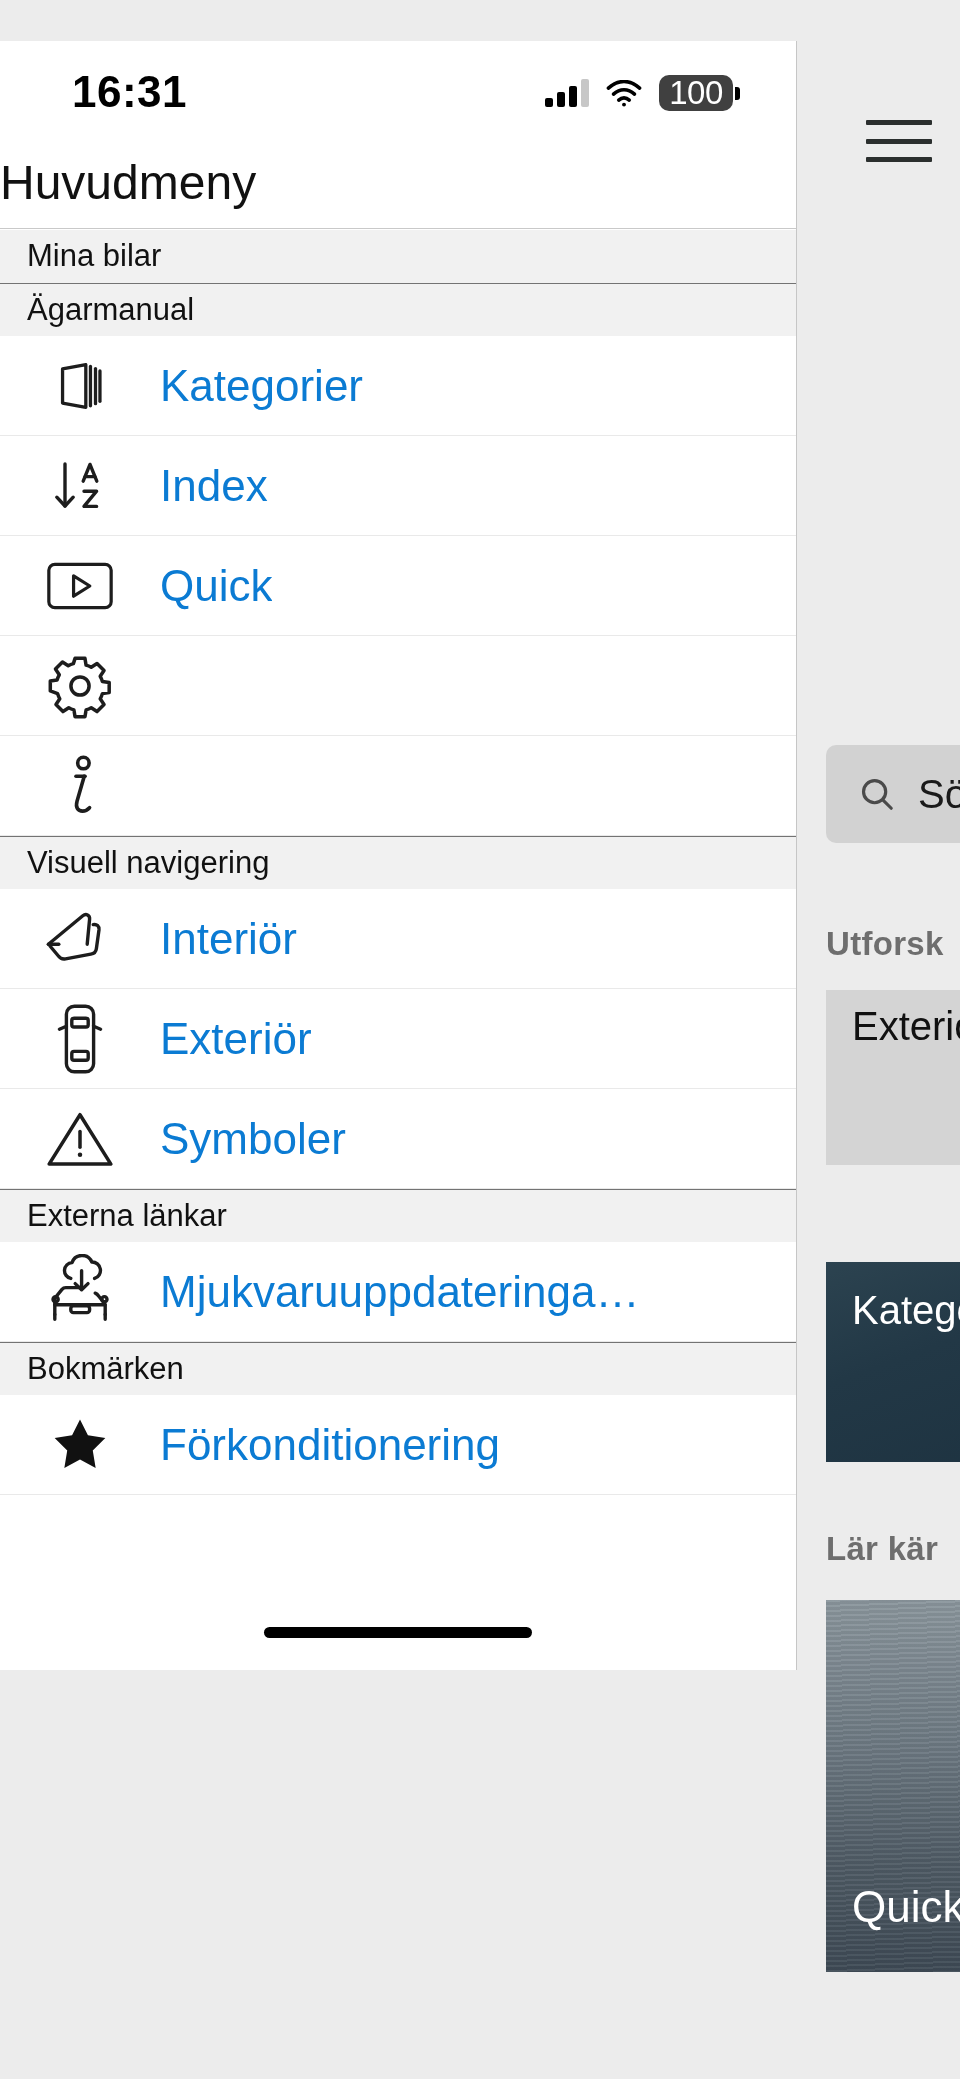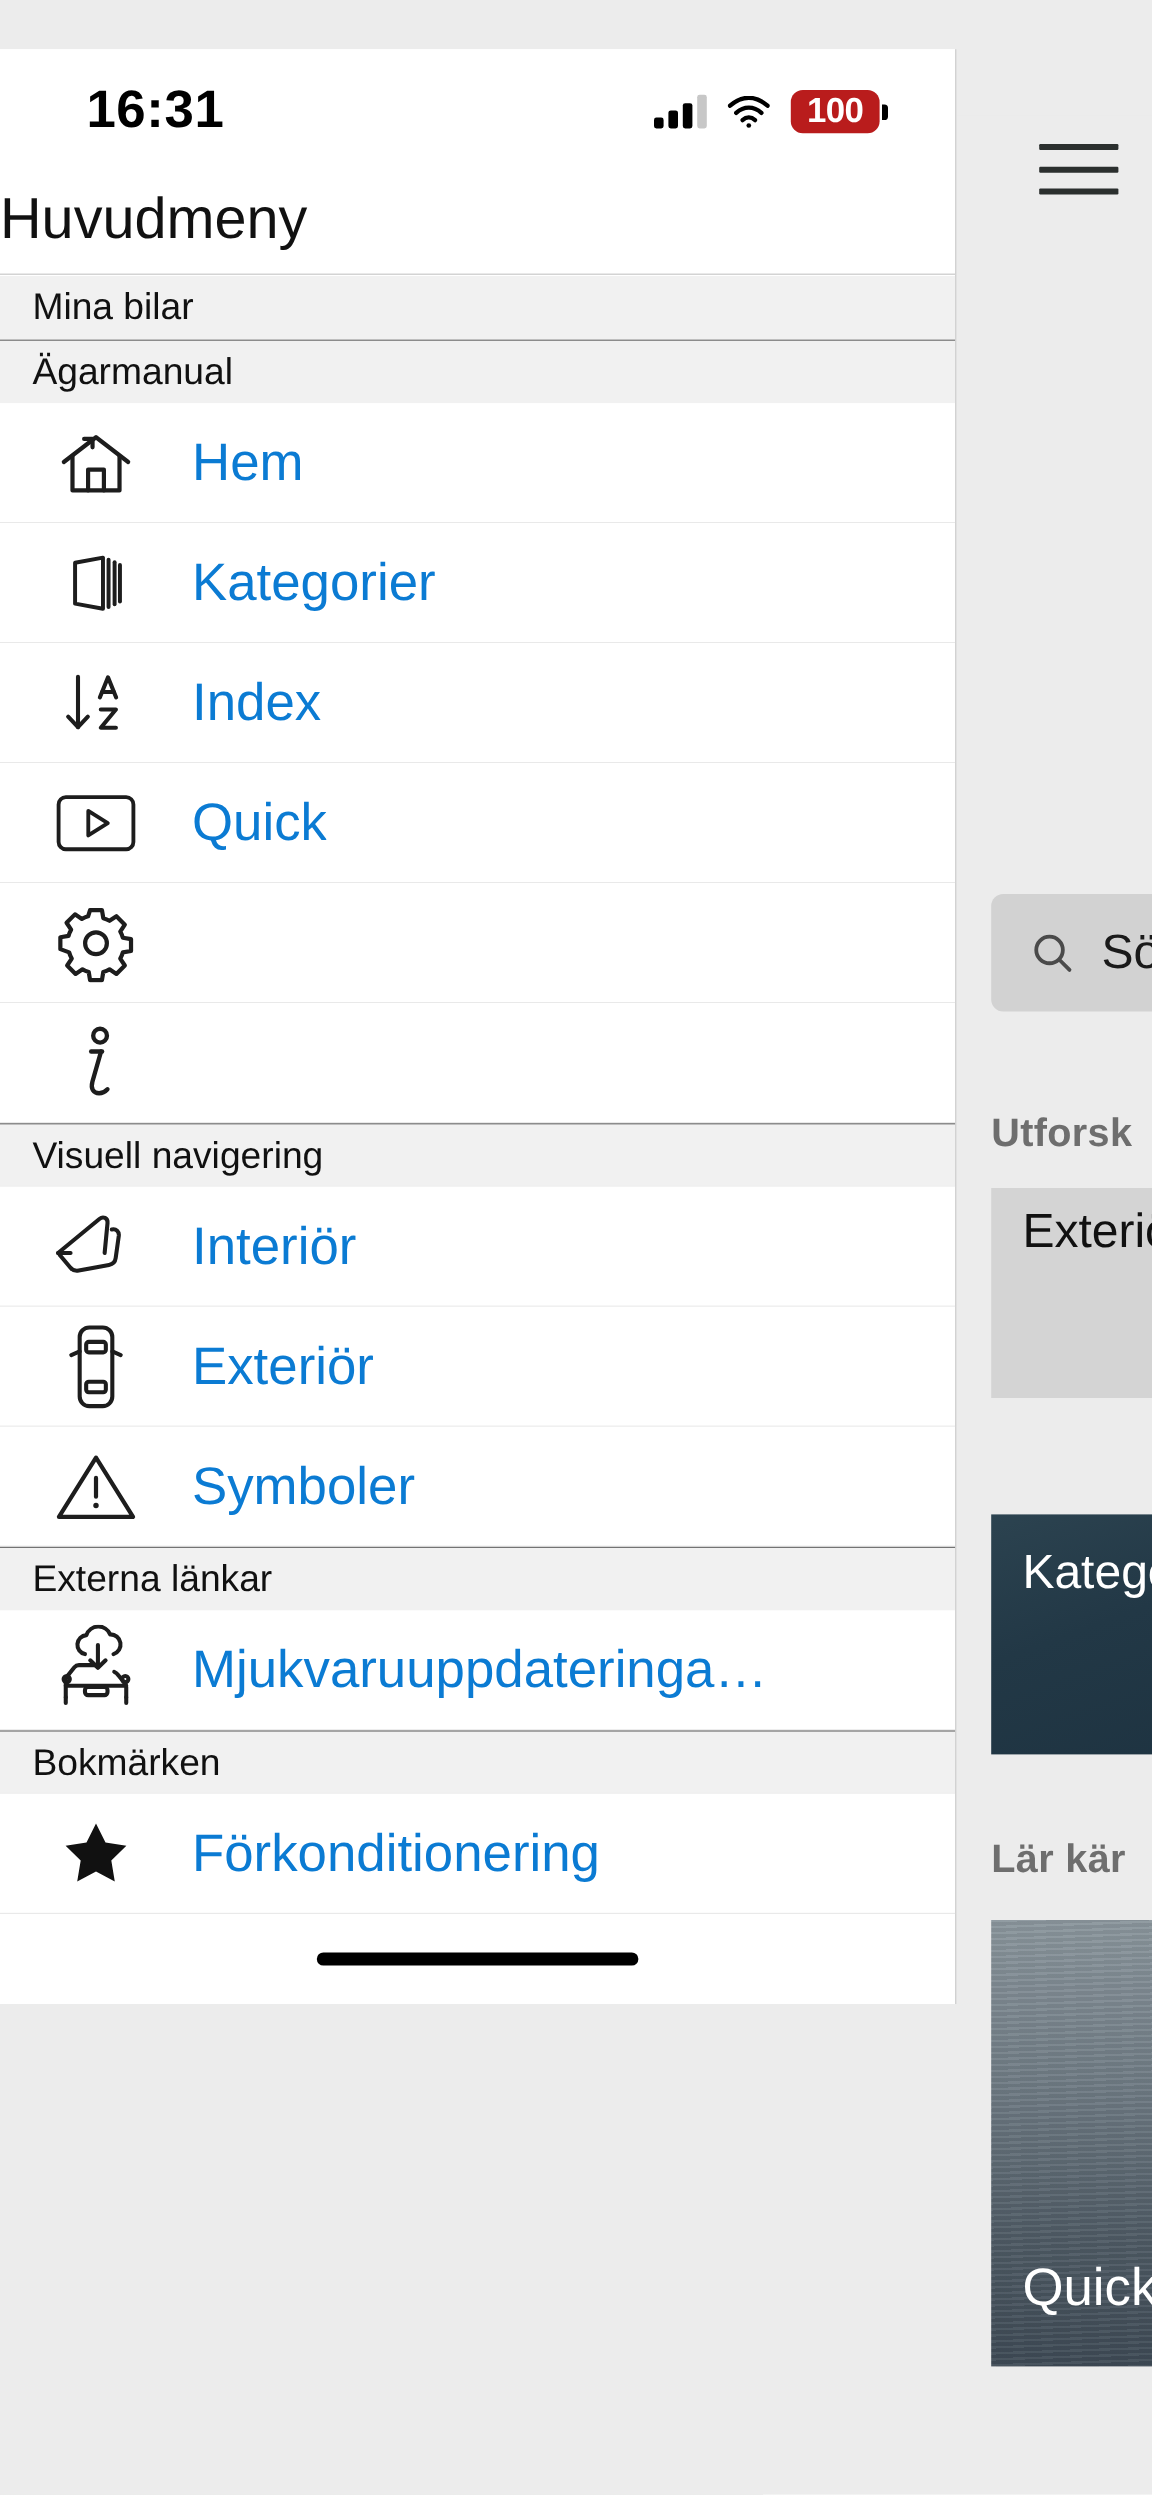--- a/index.html
+++ b/index.html
@@ -83,22 +83,22 @@
   }
   .bars { display:flex; align-items:flex-end; gap:4px; height:28px; }
   .bars i { display:block; width:8px; background:#000; border-radius:2px; }
   .bars i:nth-child(1){ height:9px; }
   .bars i:nth-child(2){ height:15px; }
   .bars i:nth-child(3){ height:21px; }
   .bars i:nth-child(4){ height:28px; background:#c7c7c7; }
   .wifi { width:36px; height:27px; }
   .battery { position:relative; display:flex; align-items:center; }
   .battery .body {
-    width:74px; height:36px; background:#b91c1c; border-radius:10px;
-    color:#fff; font-size:29px; font-weight:bold;
+    width:74px; height:36px; background:#404040; border-radius:10px;
+    color:#fff; font-size:33px; font-weight:normal;
     display:flex; align-items:center; justify-content:center; letter-spacing:-.5px;
   }
   .battery .nub {
     width:5px; height:13px; background:#000; border-radius:0 3px 3px 0; margin-left:2px;
   }
 
   #titlebar {
     position:absolute; left:0; top:96px; width:796px; height:92px;
     background:#fff; display:flex; align-items:center; 
     border-bottom:1px solid #c9c9c9;
@@ -197,31 +197,20 @@
 
   <div id="titlebar">
     <span class="t">Huvudmeny</span>
   </div>
 
   <div id="menu">
       <div class="section-header">Mina bilar</div>
       <div class="section-header sep">Ägarmanual</div>
       <div class="menu-row">
         <div class="ico">
-          <svg width="66" height="66" viewBox="0 0 32 32" fill="none" stroke="#1d1d1d" stroke-width="1.7" stroke-linecap="round" stroke-linejoin="round">
-            <path d="M3 15.5 16 5.5l13 10"></path>
-            <path d="M6.5 13.2V27h19V13.2"></path>
-            <path d="M12.8 27v-8.4h6.4V27"></path>
-            <path d="M11.2 6.2h3.4v3.4"></path>
-          </svg>
-        </div>
-        <div class="lbl">Hem</div>
-      </div>
-      <div class="menu-row">
-        <div class="ico">
           <svg width="62" height="66" viewBox="0 0 32 32" fill="none" stroke="#1d1d1d" stroke-width="1.7" stroke-linecap="round" stroke-linejoin="round">
             <path d="M7 7.2 19 5v22L7 24.8Z"></path>
             <path d="M21.4 5.9v20.3"></path>
             <path d="M24 7v18.1"></path>
             <path d="M26.3 8.2v15.7"></path>
           </svg>
         </div>
         <div class="lbl">Kategorier</div>
       </div>
       <div class="menu-row">

